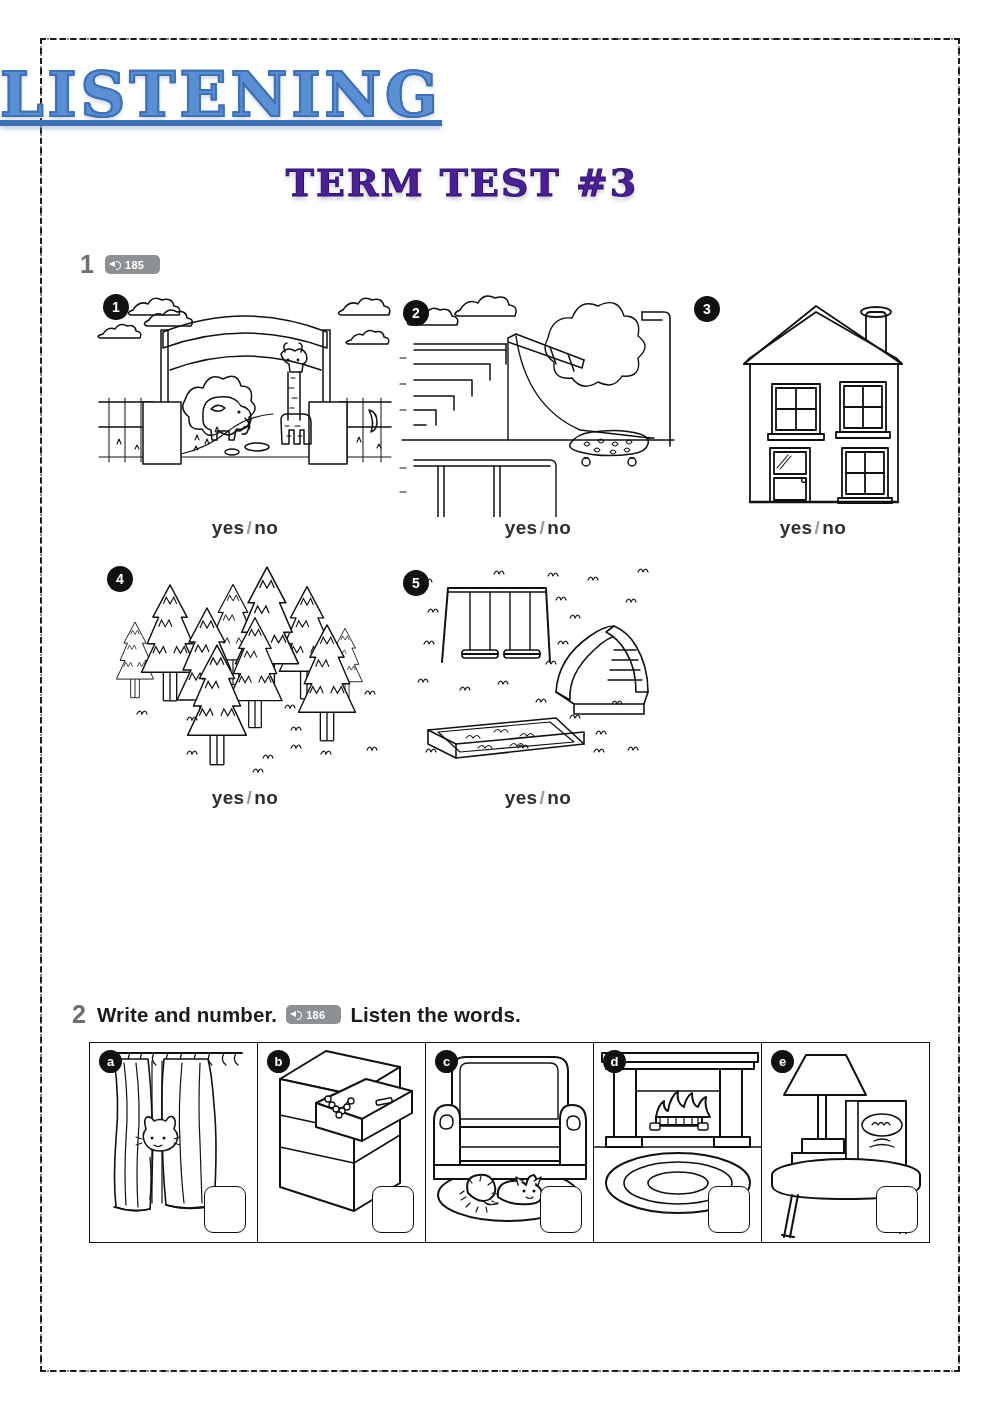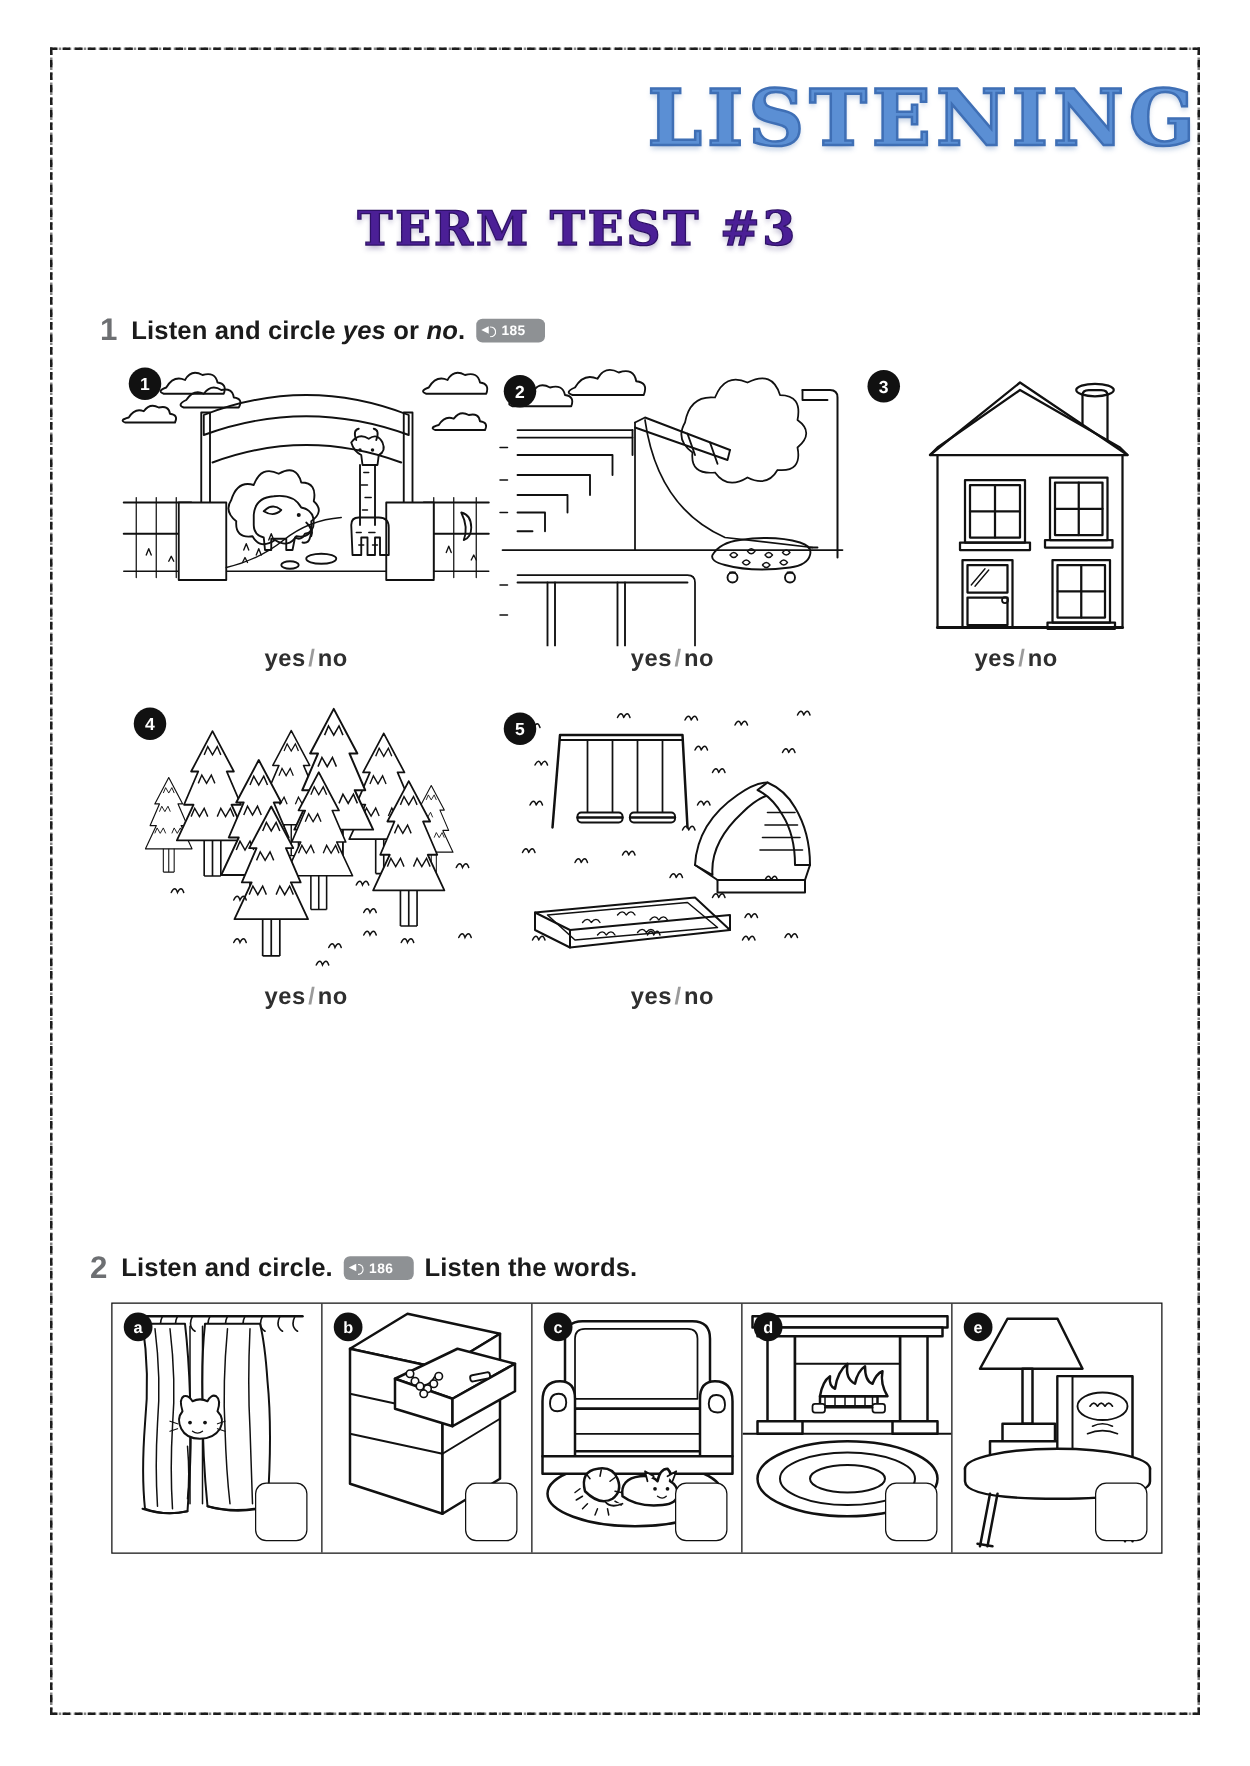--- a/index.html
+++ b/index.html
@@ -32,33 +32,34 @@
     border: 2px dotted #222;
     opacity: .55;
     pointer-events: none;
   }
 
   
   #title-listening {
     position: absolute;
     left: 0; top: 58px;
     width: 960px;
-    text-align: right;
+    text-align: left;
     font-family: "DejaVu Serif", serif;
     font-weight: bold;
     font-size: 62px;
     letter-spacing: 4px;
     color: #5b8fd4;
     -webkit-text-stroke: 2px #3f6fb5;
     text-shadow: 0 3px 4px rgba(120,150,195,.45);
     background-image: repeating-linear-gradient(45deg,
         rgba(255,255,255,.85) 0px, rgba(255,255,255,.85) 2px,
         rgba(255,255,255,0) 2px, rgba(255,255,255,0) 6px);
     -webkit-background-clip: text;
     background-clip: text;
+    text-decoration: underline;
   }
   #title-termtest {
     position: absolute;
     left: 0; top: 160px;
     width: 924px;
     text-align: center;
     font-family: "DejaVu Serif", serif;
     font-weight: bold;
     font-size: 38px;
     letter-spacing: 2px;
@@ -196,21 +197,20 @@
 </head>
 <body>
 
 <div id="page-frame"></div>
 
 <div id="title-listening">LISTENING</div>
 <div id="title-termtest">TERM TEST #3</div>
 
 <div class="instruction" style="left:80px; top:250px;">
   <span class="instr-num">1</span>
-  <span class="instr-text"><span>Listen and circle </span><em>yes</em><span> or </span><em>no</em><span>.</span></span>
   <span class="audio-badge">
     <span class="spk"></span>
     <span>185</span>
   </span>
 </div>
 
 <div class="pic-cell" style="left:95px; top:292px; width:300px; height:250px;">
   <div class="badge" style="left:8px; top:2px;">1</div>
   <svg class="pic-art" width="300" height="225" viewBox="0 0 300 225">
     <g fill="none" stroke="#111" stroke-width="1.5" stroke-linejoin="round" stroke-linecap="round">
@@ -463,21 +463,21 @@
       </g>
     </g>
   </svg>
   <div class="yesno" style="top:225px;">
     <span>yes</span><span class="sl">/</span><span>no</span>
   </div>
 </div>
 
 <div class="instruction" style="left:72px; top:1000px;">
   <span class="instr-num">2</span>
-  <span class="instr-text">Listen and circle.</span>
+  <span class="instr-text">Write and number.</span>
   <span class="audio-badge">
     <span class="spk"></span>
     <span>186</span>
   </span>
   <span class="instr-text">Listen the words.</span>
 </div>
 
 <div id="ex2-strip">
 
   <div class="ex2-box">

